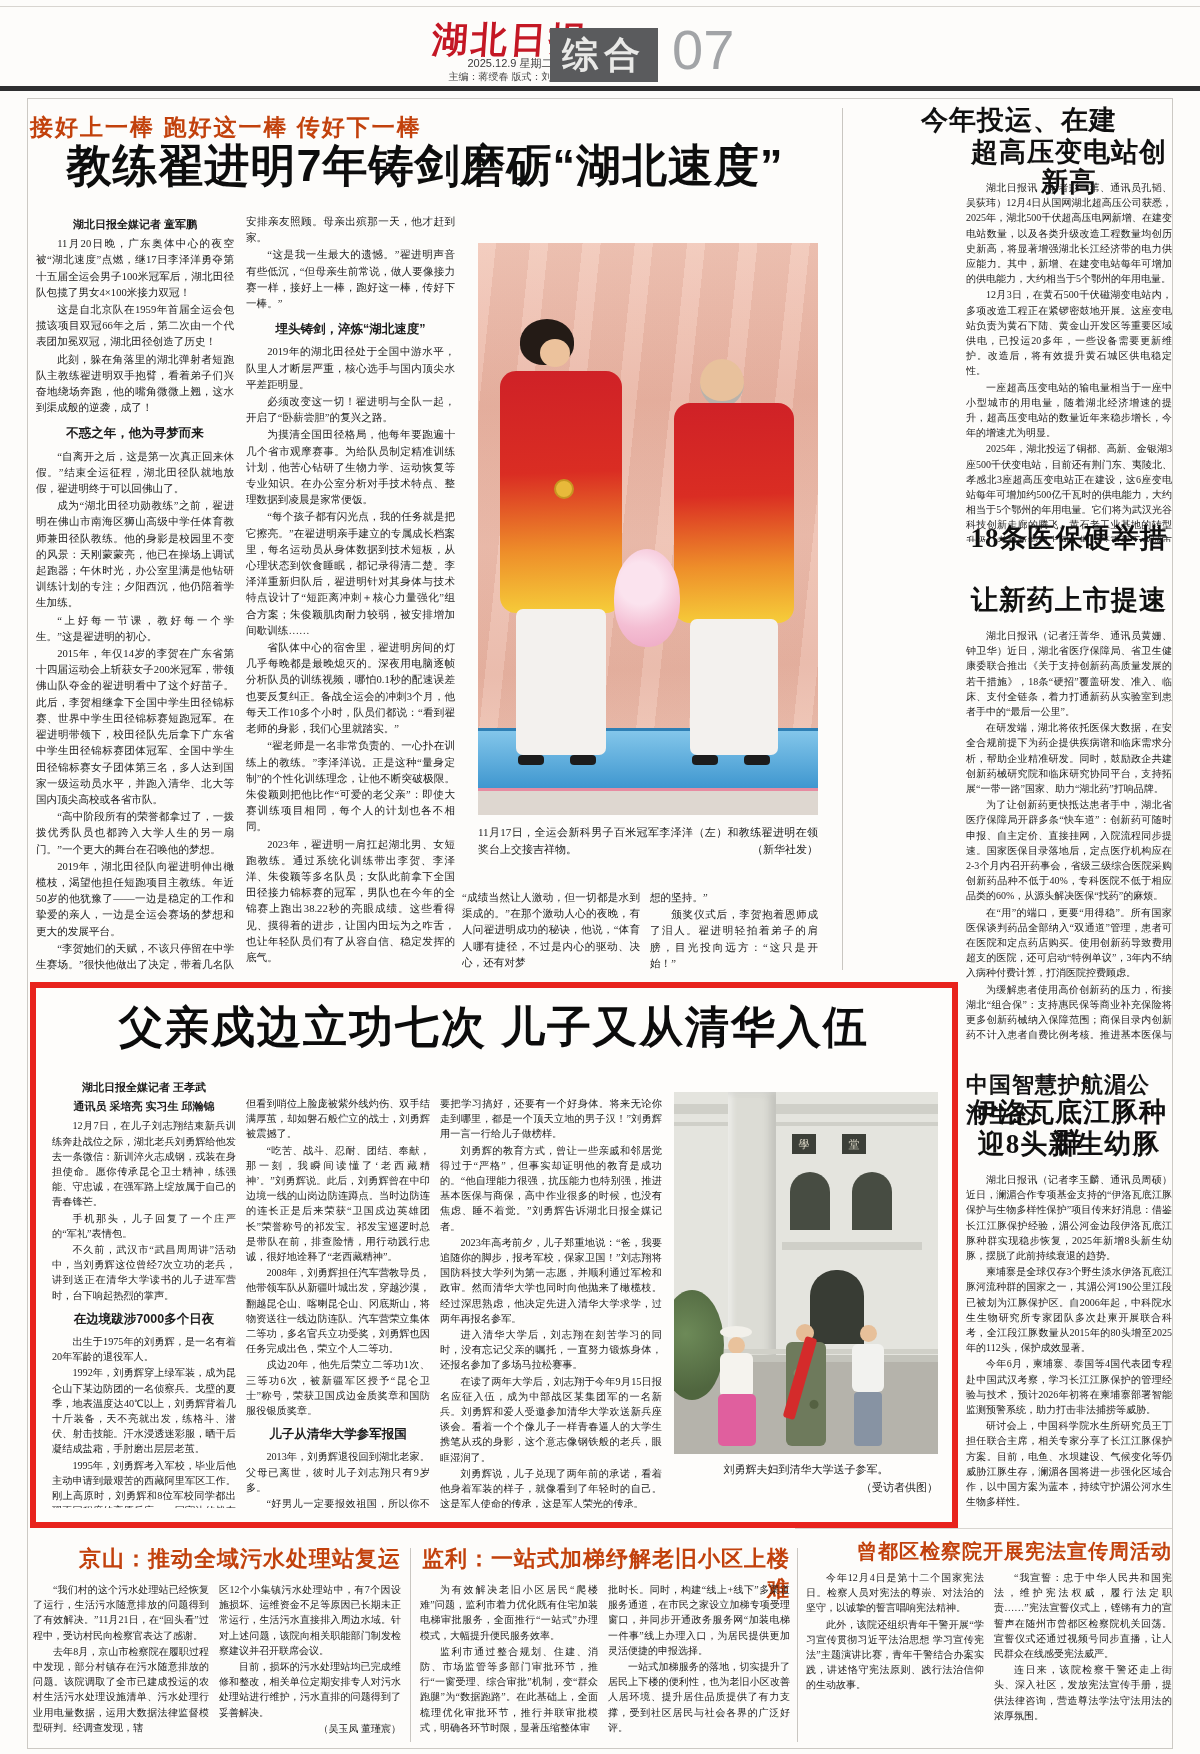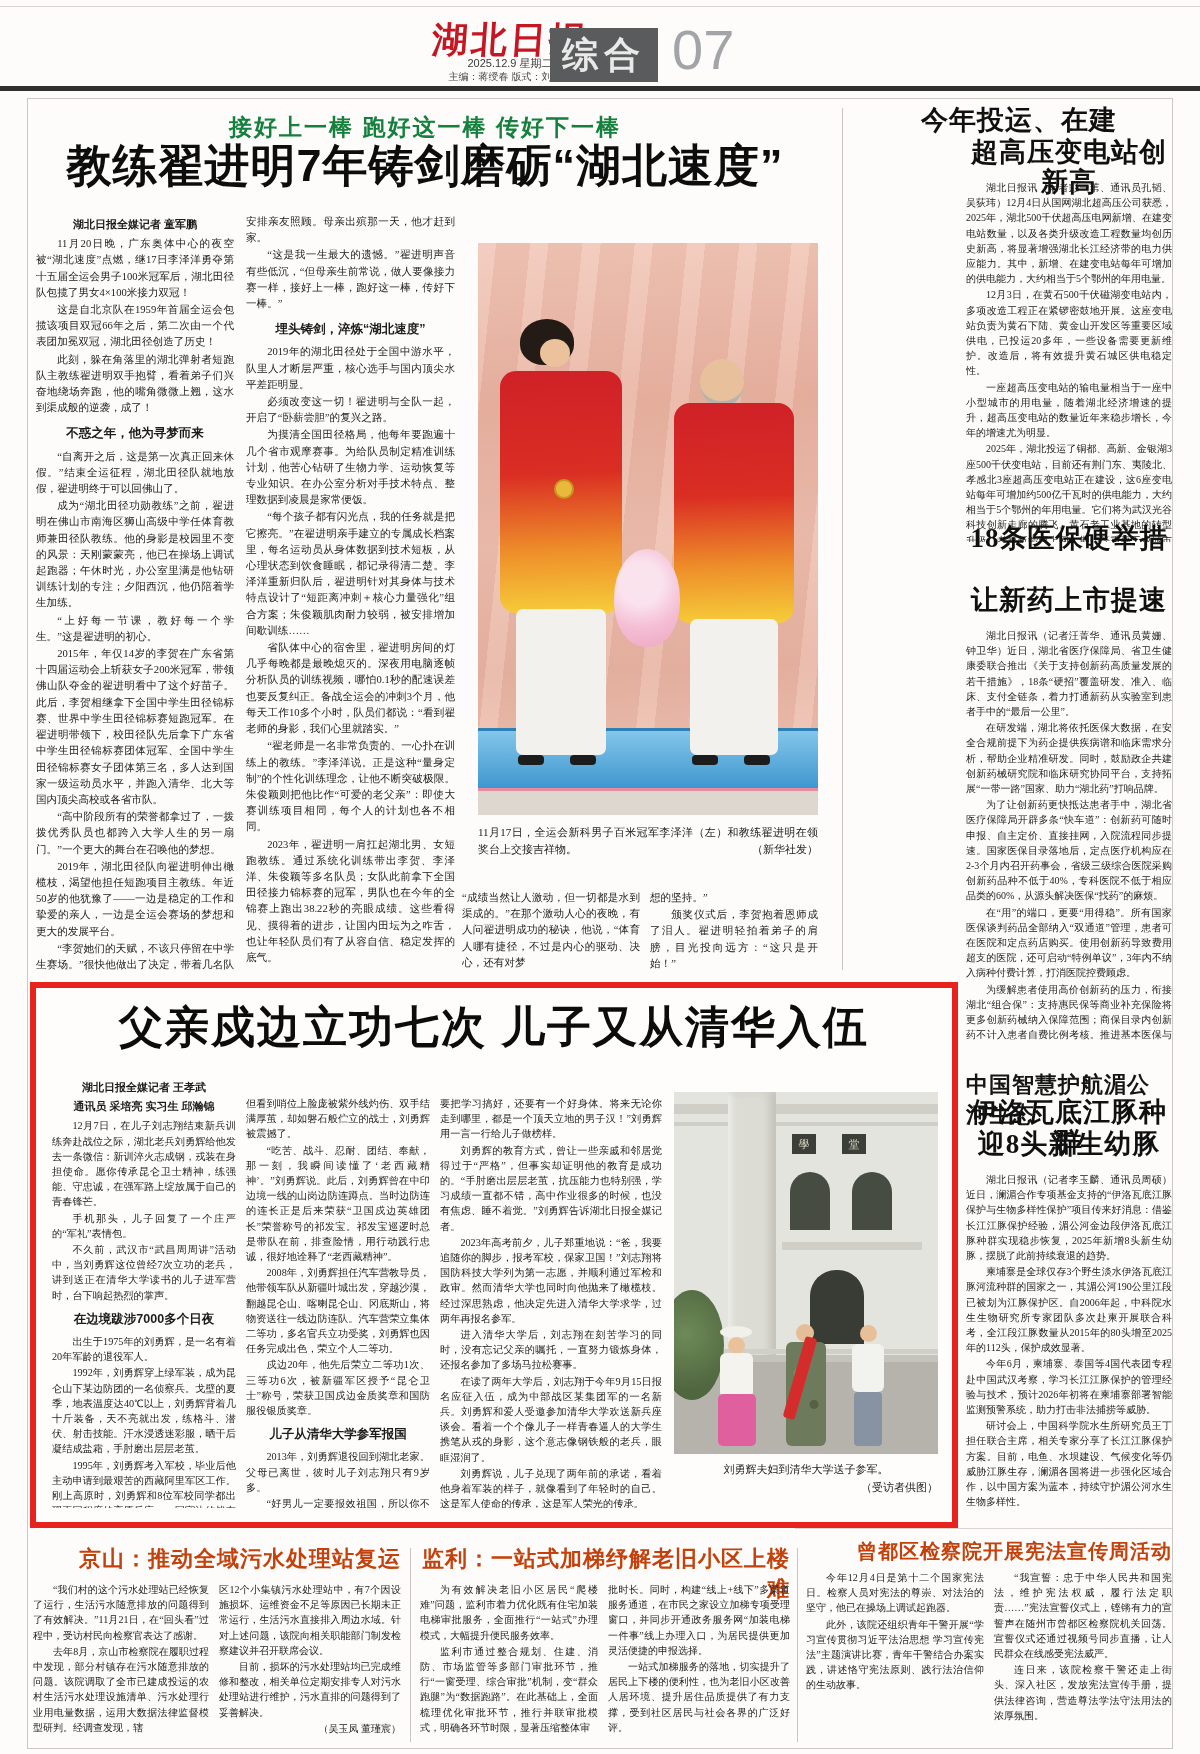--- a/index.html
+++ b/index.html
@@ -11,22 +11,22 @@
   .logo{font-family:"DejaVu Serif",serif;font-weight:bold;font-size:36px;color:#c41724;
         text-align:center;letter-spacing:3px;transform:skewX(-4deg);}
   .mast-date{font-size:11px;color:#3a3a3a;text-align:center;font-family:"Liberation Sans",sans-serif;}
   .mast-editors{font-size:10px;color:#4a4a4a;text-align:center;font-family:"Liberation Sans",sans-serif;}
   .section-box{background:#5a5b5d;text-align:center;}
   .section-box span{font-family:"Liberation Sans",sans-serif;font-weight:bold;font-size:36px;
         color:#e9e9e7;line-height:54px;letter-spacing:6px;}
   .page-no{font-family:Liberation Sans, sans-serif;font-size:56px;color:#a2a4a7;line-height:1;}
   .mast-rule{background:#2f2f30;}
   
-  .kicker{font-family:"Liberation Sans",sans-serif;font-weight:600;font-size:23px;color:#15803d;
-          text-align:center;letter-spacing:2px;}
+  .kicker{font-family:"Liberation Sans",sans-serif;font-weight:600;font-size:23px;color:#c2410c;
+          letter-spacing:2px;}
   .headline-xl{font-family:"Liberation Sans",sans-serif;font-weight:bold;font-size:45px;color:#0d0d0d;
           text-align:center;letter-spacing:1px;line-height:1.15;}
   .sb-h{font-family:"Liberation Serif",serif;font-weight:bold;font-size:27px;color:#101010;
           text-align:center;letter-spacing:1px;line-height:1.1;}
   .sb-kicker{font-family:"Liberation Serif",serif;font-weight:600;font-size:22px;color:#151515;
           text-align:left;letter-spacing:1px;}
   .bt-h{font-family:Liberation Mono, monospace;font-weight:bold;font-size:22px;color:#c2410c;
           text-align:right;letter-spacing:1px;}
   
   .col{overflow:hidden;text-align:justify;}
@@ -210,21 +210,21 @@
       <p class="t-lead">但看到哨位上脸庞被紫外线灼伤、双手结满厚茧，却如磐石般伫立的战士，刘勇辉被震撼了。</p>
       <p class="t-p">“吃苦、战斗、忍耐、团结、奉献，那一刻，我瞬间读懂了‘老西藏精神’。”刘勇辉说。此后，刘勇辉曾在中印边境一线的山岗边防连蹲点。当时边防连的连长正是后来荣获“卫国戍边英雄团长”荣誉称号的祁发宝。祁发宝巡逻时总是带队在前，排查险情，用行动践行忠诚，很好地诠释了“老西藏精神”。</p>
       <p class="t-p">2008年，刘勇辉担任汽车营教导员，他带领车队从新疆叶城出发，穿越沙漠，翻越昆仑山、喀喇昆仑山、冈底斯山，将物资送往一线边防连队。汽车营荣立集体二等功，多名官兵立功受奖，刘勇辉也因任务完成出色，荣立个人二等功。</p>
       <p class="t-p">戍边20年，他先后荣立二等功1次、三等功6次，被新疆军区授予“昆仑卫士”称号，荣获卫国戍边金质奖章和国防服役银质奖章。</p>
       <p class="t-h">儿子从清华大学参军报国</p>
       <p class="t-p">2013年，刘勇辉退役回到湖北老家。父母已离世，彼时儿子刘志翔只有9岁多。</p>
       <p class="t-p">“好男儿一定要报效祖国，所以你不但</p>
     </div>
   <div class="abs col feat-col" style="left:440px;top:1096px;width:222px;height:412px;">
       <p class="t-lead">要把学习搞好，还要有一个好身体。将来无论你走到哪里，都是一个顶天立地的男子汉！”刘勇辉用一言一行给儿子做榜样。</p>
-      <p class="t-p">刘勇辉的教育方式，曾让一些亲戚和邻居觉得过于“严格”，但事实却证明他的教育是成功的。“手肘磨出层层老茧，抗压能力也特别强，学习成绩一直都不错，高中作业很多的时候，也没有焦虑、睡不着觉。”刘勇辉告诉湖北日报全媒记者。</p>
+      <p class="t-p">刘勇辉的教育方式，曾让一些亲戚和邻居觉得过于“严格”，但事实却证明他的教育是成功的。“他自理能力很强，抗压能力也特别强，推进基本医保与商保，高中作业很多的时候，也没有焦虑、睡不着觉。”刘勇辉告诉湖北日报全媒记者。</p>
       <p class="t-p">2023年高考前夕，儿子郑重地说：“爸，我要追随你的脚步，报考军校，保家卫国！”刘志翔将国防科技大学列为第一志愿，并顺利通过军检和政审。然而清华大学也同时向他抛来了橄榄枝。经过深思熟虑，他决定先进入清华大学求学，过两年再报名参军。</p>
       <p class="t-p">进入清华大学后，刘志翔在刻苦学习的同时，没有忘记父亲的嘱托，一直努力锻炼身体，还报名参加了多场马拉松赛事。</p>
       <p class="t-p">在读了两年大学后，刘志翔于今年9月15日报名应征入伍，成为中部战区某集团军的一名新兵。刘勇辉和爱人受邀参加清华大学欢送新兵座谈会。看着一个个像儿子一样青春逼人的大学生携笔从戎的身影，这个意志像钢铁般的老兵，眼眶湿润了。</p>
       <p class="t-p">刘勇辉说，儿子兑现了两年前的承诺，看着他身着军装的样子，就像看到了年轻时的自己。这是军人使命的传承，这是军人荣光的传承。</p>
     </div>
 
   <div class="abs photo2" style="left:674px;top:1092px;width:264px;height:362px;">
     <div class="bld-band" style="left:0;top:12px;width:264px;height:10px;"></div>
     <div class="bld-band" style="left:0;top:30px;width:264px;height:4px;"></div>
     <div class="bld-tower" style="left:54px;top:0;width:48px;height:362px;"></div>
@@ -275,21 +275,21 @@
       <p class="t-p">为有效解决老旧小区居民“爬楼难”问题，监利市着力优化既有住宅加装电梯审批服务，全面推行“一站式”办理模式，大幅提升便民服务效率。</p>
       <p class="t-p">监利市通过整合规划、住建、消防、市场监管等多部门审批环节，推行“一窗受理、综合审批”机制，变“群众跑腿”为“数据跑路”。在此基础上，全面梳理优化审批环节，推行并联审批模式，明确各环节时限，显著压缩整体审</p>
     </div>
   <div class="abs col bt-col" style="left:608px;top:1582px;width:182px;height:162px;">
       <p class="t-lead">批时长。同时，构建“线上+线下”多渠道服务通道，在市民之家设立加梯专项受理窗口，并同步开通政务服务网“加装电梯一件事”线上办理入口，为居民提供更加灵活便捷的申报选择。</p>
       <p class="t-p">一站式加梯服务的落地，切实提升了居民上下楼的便利性，也为老旧小区改善人居环境、提升居住品质提供了有力支撑，受到社区居民与社会各界的广泛好评。</p>
     </div>
 
   <div class="abs bt-h" style="left:806px;top:1538px;width:366px;font-size:20px;">曾都区检察院开展宪法宣传周活动</div>
   <div class="abs col bt-col" style="left:806px;top:1570px;width:178px;height:176px;">
-      <p class="t-p">今年12月4日是第十二个国家宪法日。检察人员对宪法的尊崇、对法治的坚守，他已在操场上调试起跑器。</p>
+      <p class="t-p">今年12月4日是第十二个国家宪法日。检察人员对宪法的尊崇、对法治的坚守，以诚挚的誓言唱响宪法精神。</p>
       <p class="t-p">此外，该院还组织青年干警开展“学习宣传贯彻习近平法治思想 学习宣传宪法”主题演讲比赛，青年干警结合办案实践，讲述恪守宪法原则、践行法治信仰的生动故事。</p>
     </div>
   <div class="abs col bt-col" style="left:994px;top:1570px;width:178px;height:176px;">
       <p class="t-p">“我宣誓：忠于中华人民共和国宪法，维护宪法权威，履行法定职责……”宪法宣誓仪式上，铿锵有力的宣誓声在随州市曾都区检察院机关回荡。宣誓仪式还通过视频号同步直播，让人民群众在线感受宪法威严。</p>
       <p class="t-p">连日来，该院检察干警还走上街头、深入社区，发放宪法宣传手册，提供法律咨询，营造尊法学法守法用法的浓厚氛围。</p>
     </div>
 
 </div>
 
 </body></html>

